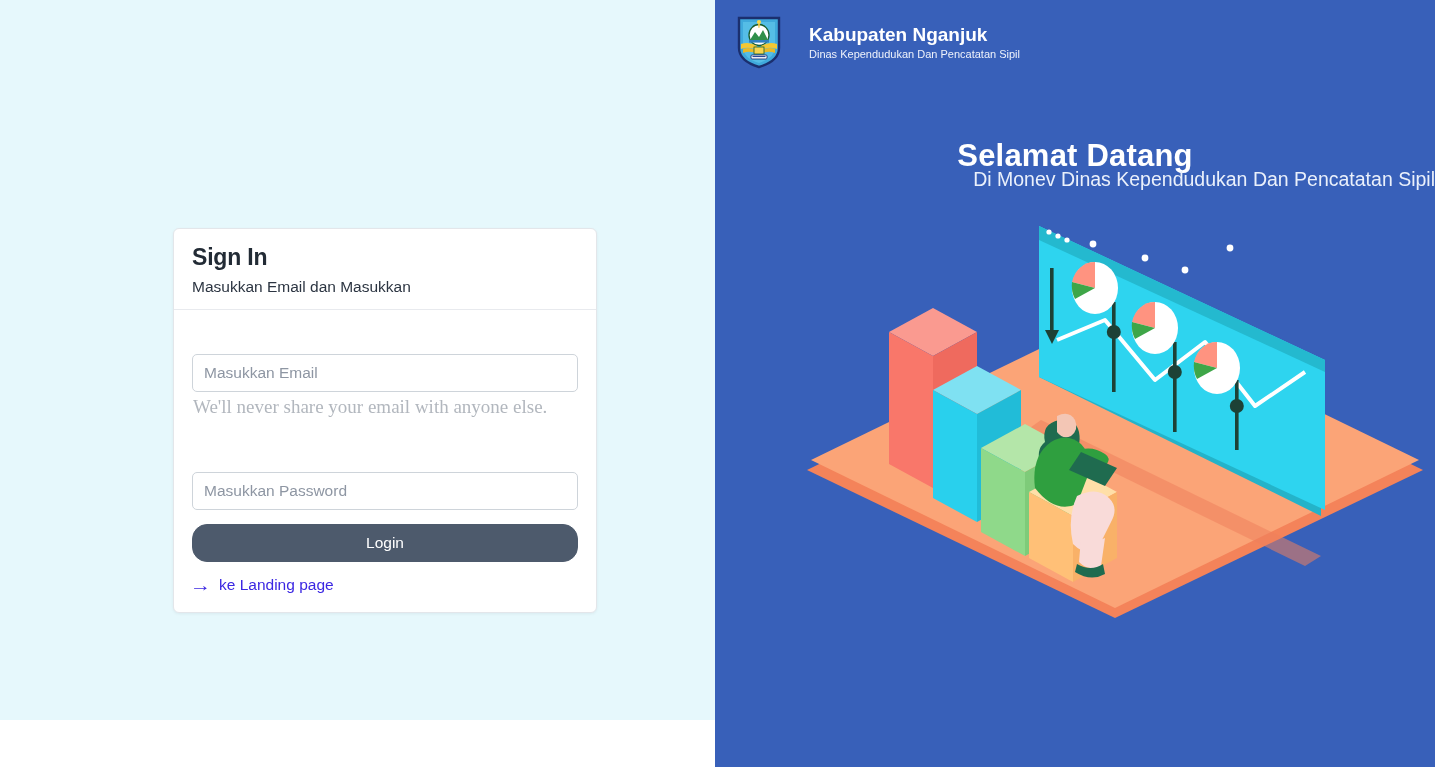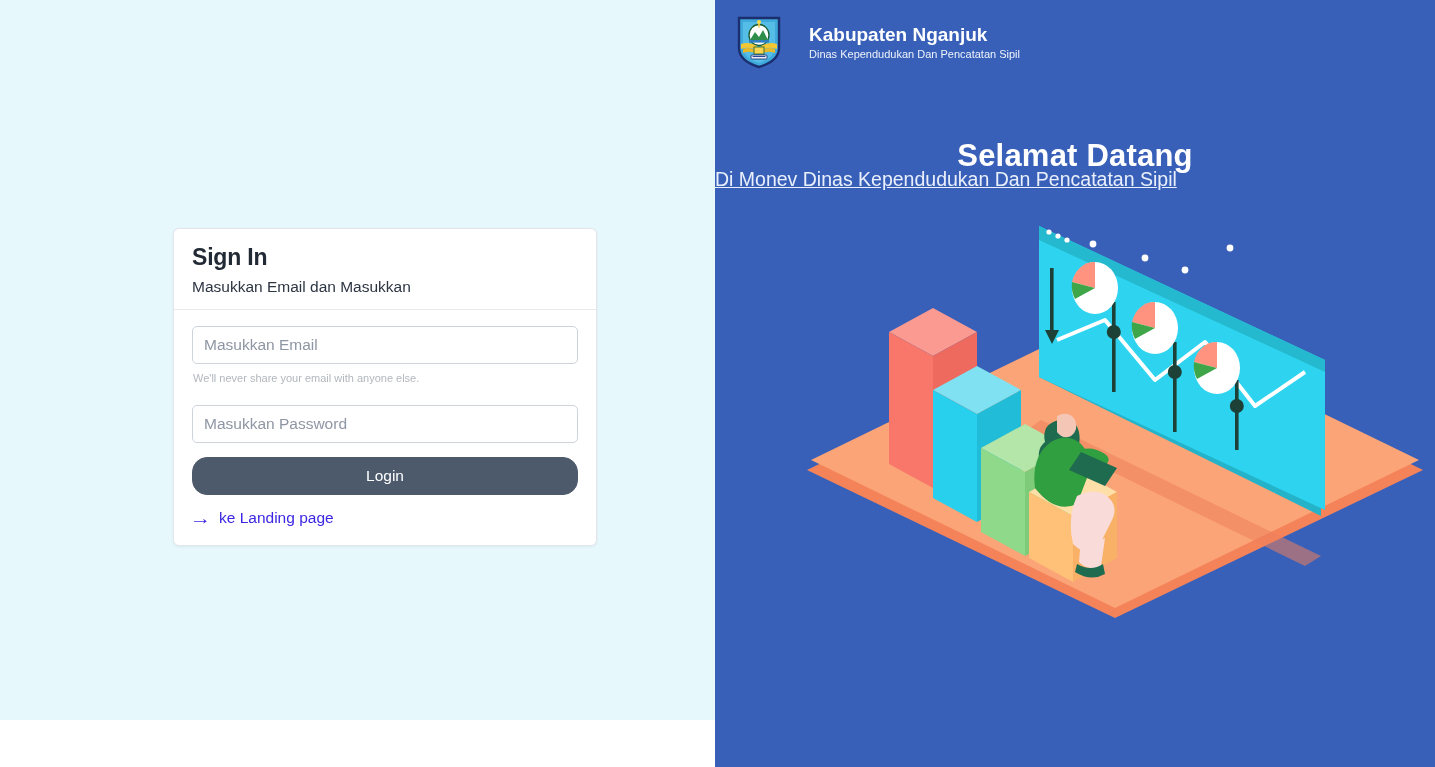--- a/index.html
+++ b/index.html
@@ -36,26 +36,26 @@
   .card-subtitle {
     font-size: 15.5px; color: #2c3542; margin-top: 6px; line-height: 20px;
   }
   .card-body { padding: 16px 18px 18px 18px; }
   .field {
     width: 100%; height: 38px;
     border: 1px solid #ced4da; border-radius: 5px;
     padding: 0 11px;
     font-size: 15.5px; color: #32383f;
     font-family: "Liberation Sans", sans-serif;
-    outline: none; background: #fff;
+    outline: none; background: #fff; margin-top: 28px;
   }
   .field::placeholder { color: #8e96a3; }
   .help-text {
-    font-size: 11px; color: #b2b7be;
-    margin: 6px 0 18px 1px; line-height: 17px;
+    font-size: 19px; color: #b2b7be;
+    margin: 6px 0 29px 1px; line-height: 17px; font-family: Liberation Serif, serif;
   }
   .gap-after-pass { height: 14px; }
   .login-button {
     width: 100%; height: 38px;
     background: #4d5a6c; border: 1px solid #4d5a6c;
     border-radius: 15px; color: #ffffff;
     font-size: 15.5px; font-family: "Liberation Sans", sans-serif;
     cursor: pointer;
   }
   .landing-link {
@@ -88,21 +88,21 @@
   .brand-sub {
     color: #eef2fb; font-size: 11px; line-height: 15px; margin-top: 1px;
   }
   .welcome-title {
     position: absolute; top: 138px; width: 100%;
     text-align: center; color: #ffffff;
     font-size: 31px; font-weight: bold; letter-spacing: .2px;
   }
   .welcome-sub {
     position: absolute; top: 168px; width: 100%;
-    text-align: left; color: #eaf0fb; font-size: 19.5px; text-decoration: underline;
+    text-align: right; color: #eaf0fb; font-size: 19.5px;
   }
   .illustration {
     position: absolute; left: 90px; top: 220px;
     width: 620px; height: 400px;
   }
 </style>
 </head>
 <body>
 
 <div class="page">

